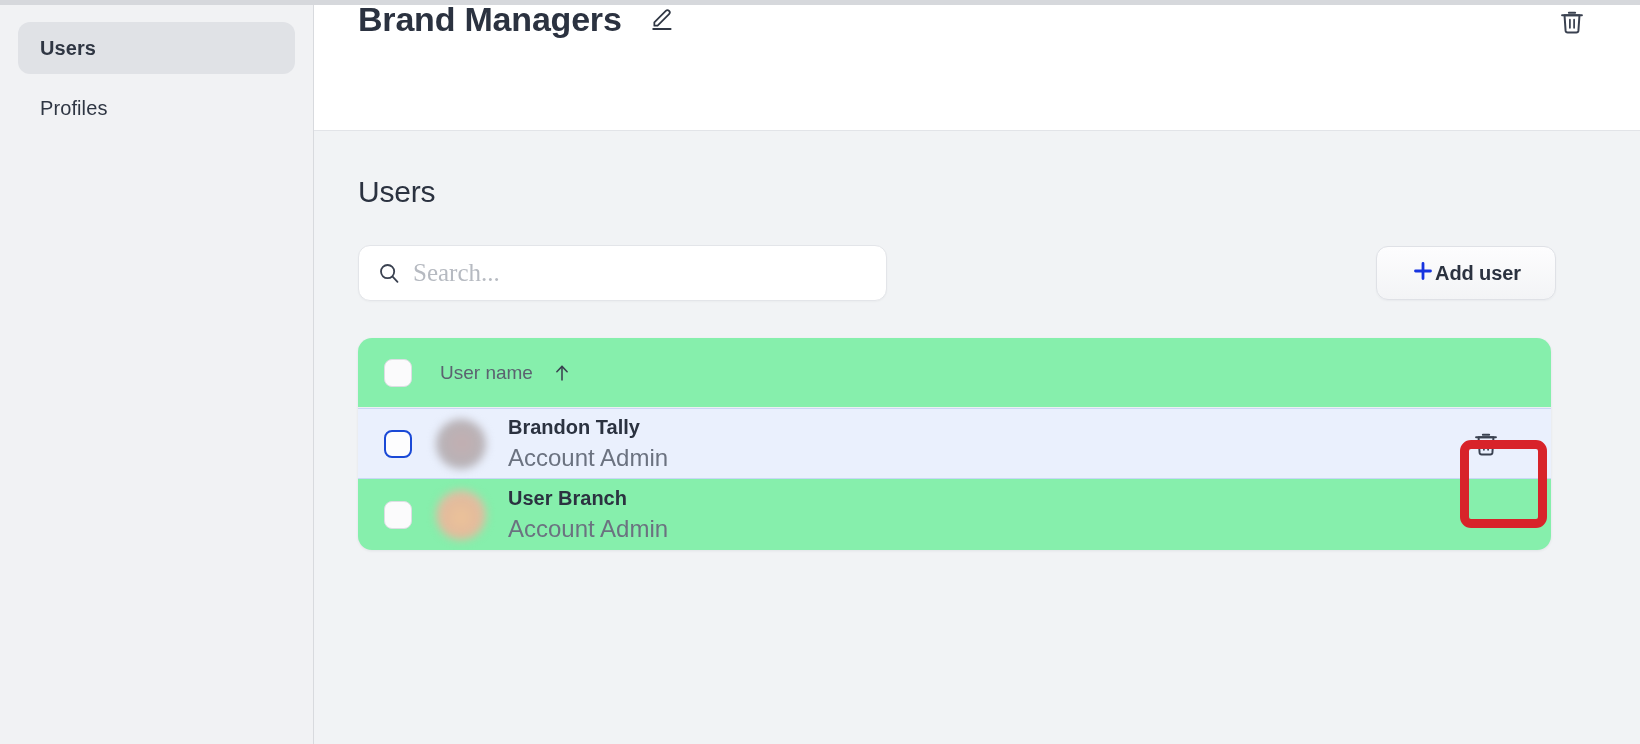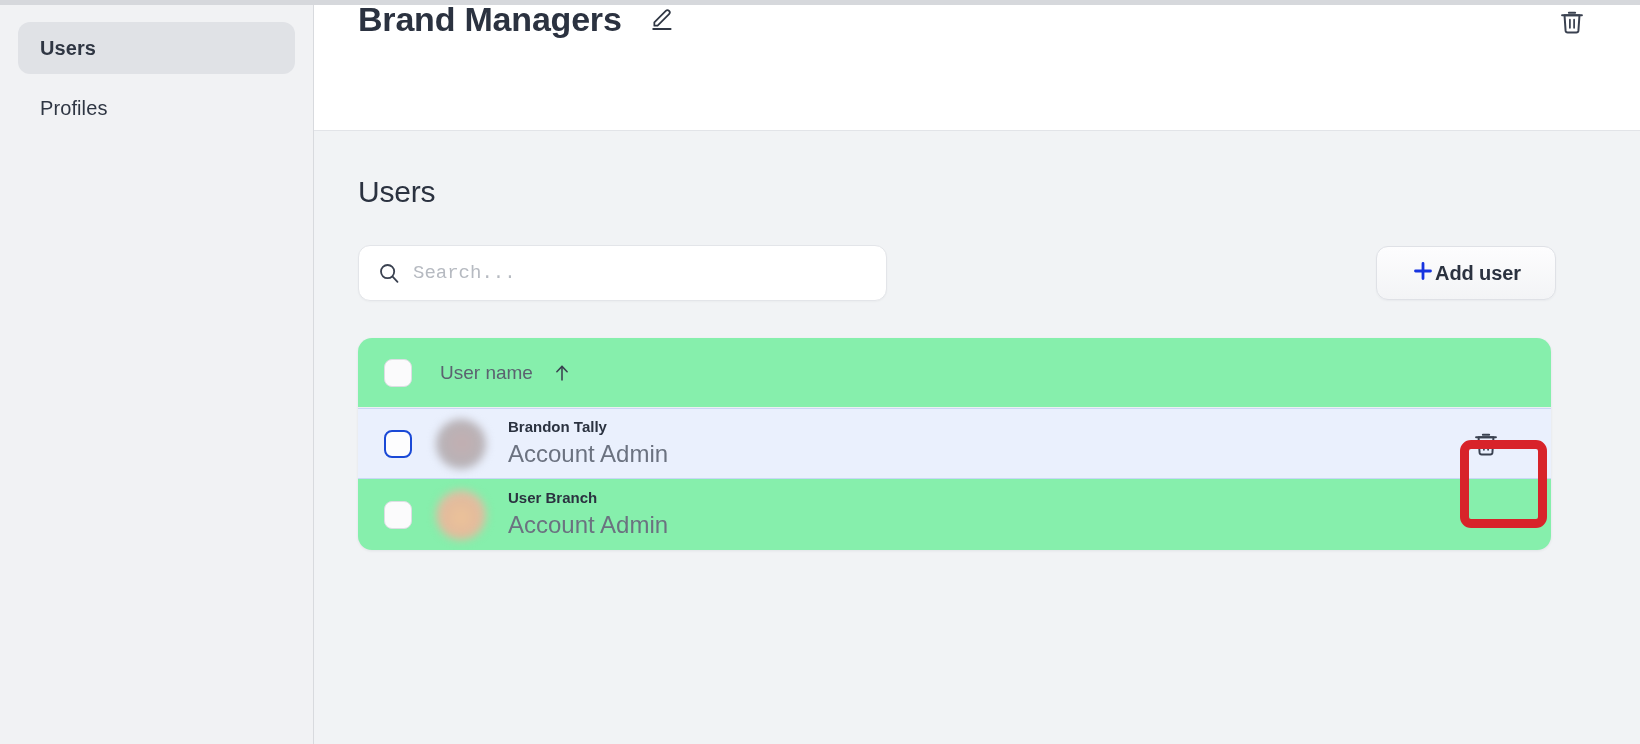--- a/index.html
+++ b/index.html
@@ -126,22 +126,22 @@
     display: flex;
     align-items: center;
     padding: 0 18px;
     box-shadow: 0 1px 2px rgba(16,24,40,.03);
   }
   .search-icon { flex: 0 0 auto; display: flex; margin-right: 12px; }
   .search-input {
     border: none;
     outline: none;
     flex: 1 1 auto;
-    font-family: Liberation Mono, monospace;
-    font-size: 19px;
+    font-family: Liberation Serif, serif;
+    font-size: 25px;
     color: #1d4ed8;
     background: transparent;
   }
   .search-input::placeholder { color: #b6bac1; }
   .toolbar-spacer { flex: 1 1 auto; }
   .add-user-btn {
     height: 54px;
     min-width: 180px;
     padding: 0 26px;
     background: linear-gradient(180deg,#fdfdfe 0%,#f3f4f6 100%);
@@ -222,21 +222,21 @@
     filter: blur(4px);
   }
   .avatar.a1 {
     background: radial-gradient(circle at 52% 48%, #c3aeb0 0%, #bbb2b6 45%, #b3b2b8 75%, #b8b7bd 100%);
   }
   .avatar.a2 {
     background: radial-gradient(circle at 50% 55%, #edc39a 0%, #e3bb9b 45%, #ddc0a8 75%, #dcc3ad 100%);
   }
   .cell-text { margin-left: 22px; line-height: 1.25; }
   .user-name {
-    font-size: 15px;
+    font-size: 20px;
     font-weight: 700;
     color: #2b3240;
   }
   .user-role {
     font-size: 24px;
     color: #6b7280;
     margin-top: 3px;
   }
   .row-spacer { flex: 1 1 auto; }
   .row-delete-btn {

